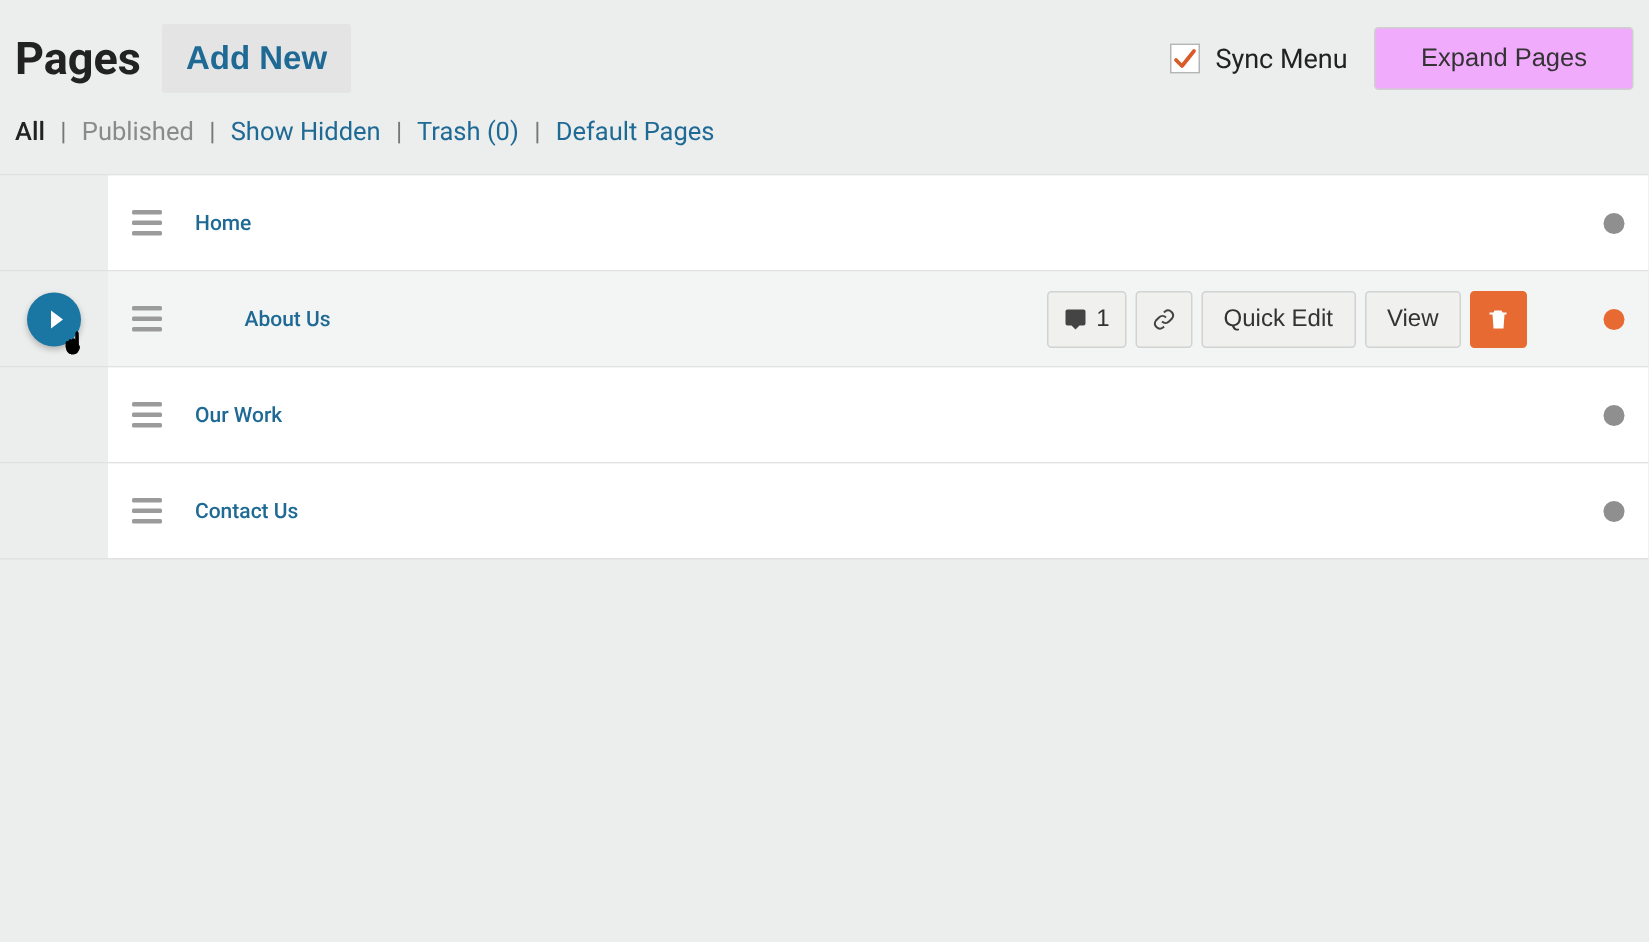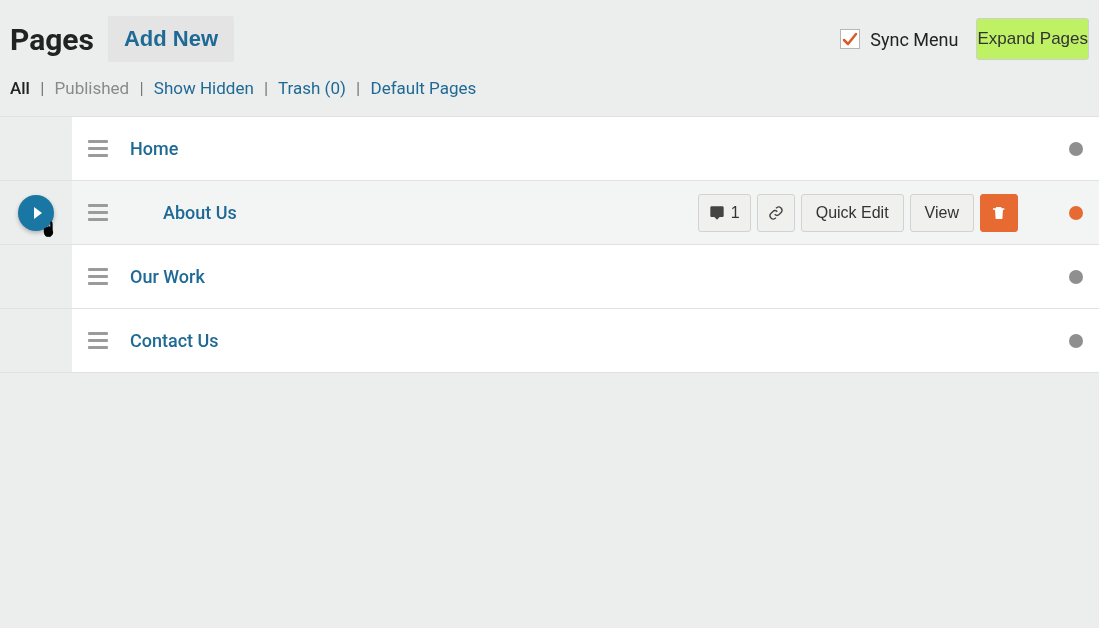--- a/index.html
+++ b/index.html
@@ -49,24 +49,24 @@
     border: 1px solid #b5b5b5;
     background: #fff;
     display: inline-flex;
     align-items: center;
     justify-content: center;
     margin-right: 10px;
   }
   .sync-box svg { width: 16px; height: 16px; }
   .sync-label { font-size: 18px; color: #222; }
   .expand-btn {
-    background: #bef264;
+    background: #f0abfc;
     border: 1px solid #cfcfcf;
     color: #333;
-    padding: 10px 0;
+    padding: 10px 30px;
     font-size: 17px;
     border-radius: 3px;
     cursor: pointer;
   }
 
   .filters {
     padding: 6px 10px 18px 10px;
     font-size: 17px;
   }
   .filters .sep { color: #777; margin: 0 6px; }
@@ -140,21 +140,21 @@
   }
   .drag-icon span {
     display: block;
     width: 20px;
     height: 3px;
     background: #9b9b9b;
     border-radius: 1px;
   }
   .page-name {
     color: #1e6a95;
-    font-size: 18px;
+    font-size: 14px;
     font-weight: 500;
     cursor: pointer;
   }
   .actions {
     display: flex;
     align-items: center;
     margin-left: auto;
     gap: 6px;
   }
   .actbtn {

